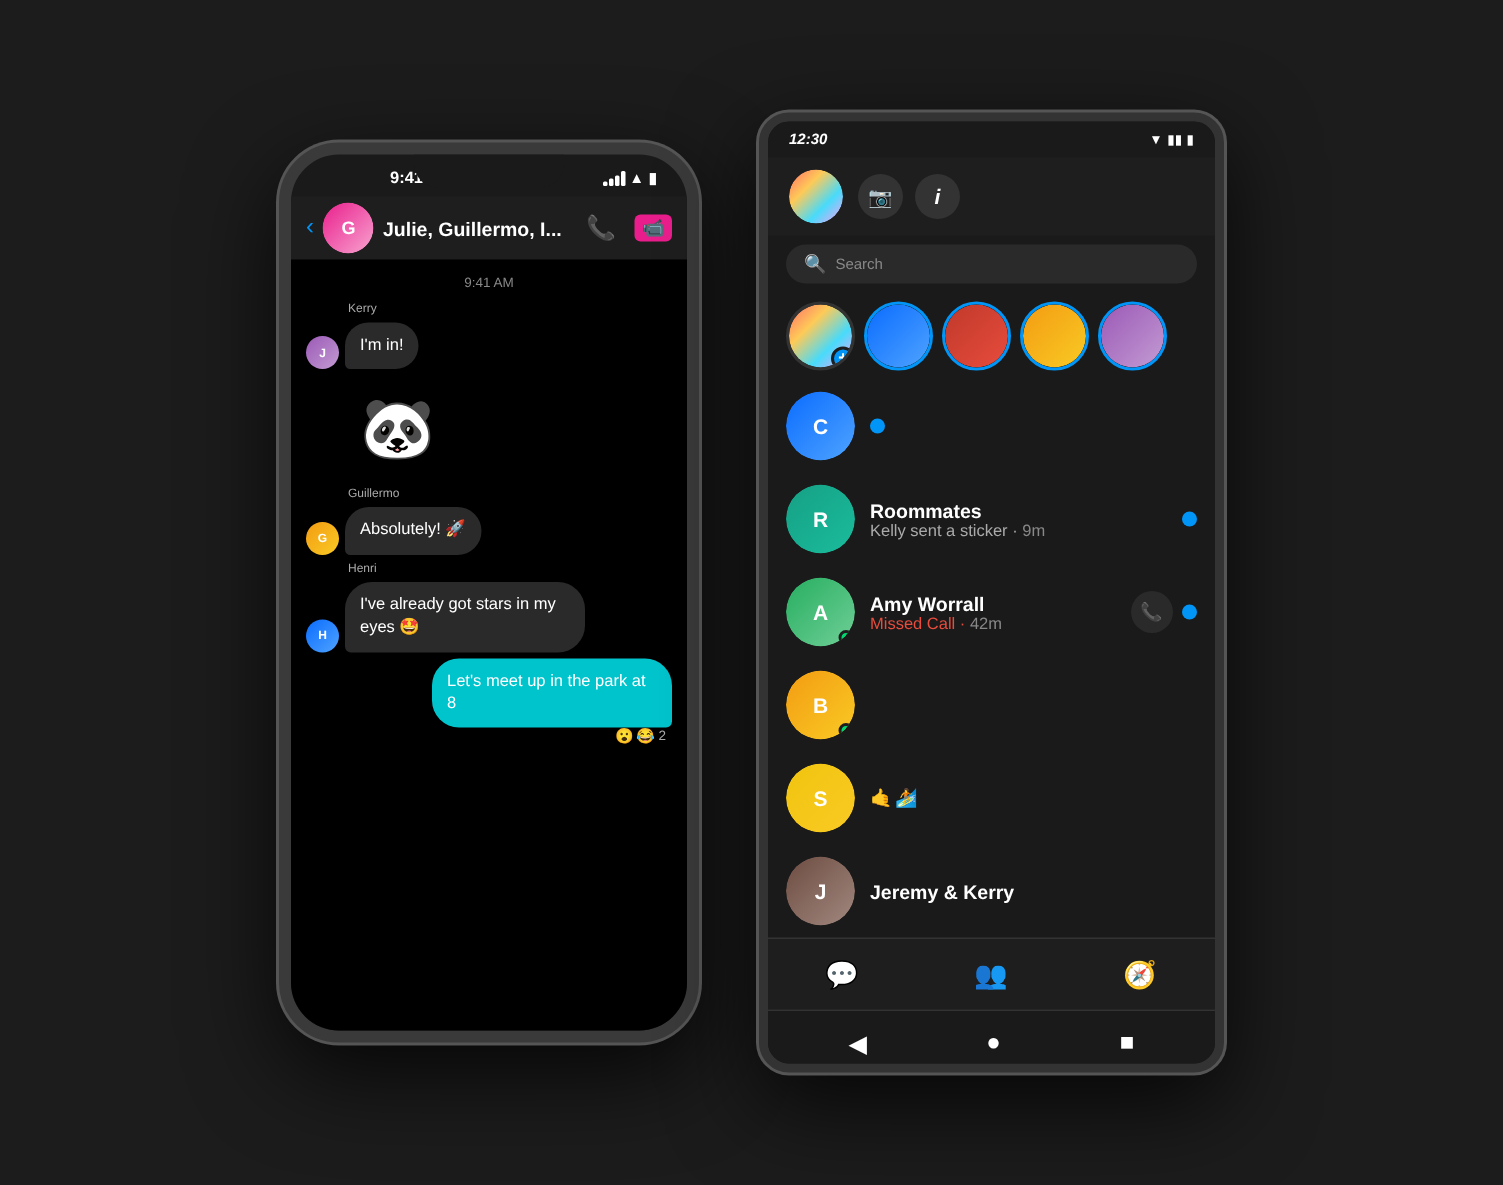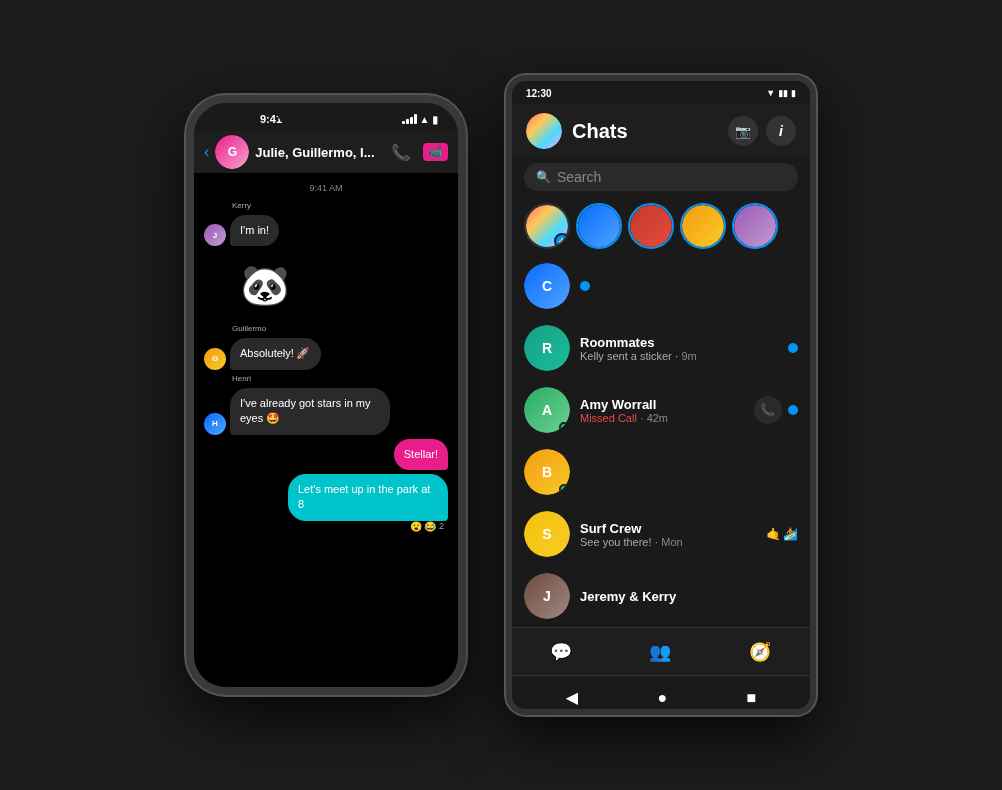--- a/index.html
+++ b/index.html
@@ -202,21 +202,21 @@
       box-shadow: 0 0 0 2px #555, 0 20px 60px rgba(0,0,0,0.8);
     }
     .android-status-bar {
       background: #1a1a1a;
       display: flex;
       justify-content: space-between;
       align-items: center;
       padding: 4px 14px;
       height: 24px;
     }
-    .android-time { color: white; font-size: 10px; font-weight: 600; }
+    .android-time { color: white; font-size: 10px; font-weight: 600; font-style: italic; }
     .android-icons { display: flex; gap: 3px; align-items: center; color: white; font-size: 9px; }
     .android-header {
       background: #1e1e1e;
       display: flex;
       align-items: center;
       padding: 8px 14px;
       gap: 10px;
     }
     .android-header-title {
       color: white;
@@ -236,21 +236,21 @@
     .android-search {
       background: #2a2a2a;
       margin: 6px 12px;
       border-radius: 20px;
       display: flex;
       align-items: center;
       padding: 6px 12px;
       gap: 6px;
     }
     .search-icon-a { color: #888; font-size: 12px; }
-    .search-text { color: #888; font-size: 14px; }
+    .search-text { color: #888; font-size: 10px; }
 
     .stories-row {
       display: flex;
       gap: 6px;
       padding: 6px 12px;
       overflow: hidden;
     }
     .story-avatar {
       width: 46px; height: 46px;
       border-radius: 50%;
@@ -428,23 +428,20 @@
         <div class="msg-avatar-small avatar-circle av-orange" style="width:22px;height:22px;border-radius:50%;font-size:8px;flex-shrink:0;display:flex;align-items:center;justify-content:center;color:white;">G</div>
         <div class="bubble gray">Absolutely! 🚀</div>
       </div>
 
       <div class="msg-sender-name">Henri</div>
       <div class="msg-row left">
         <div class="msg-avatar-small avatar-circle av-blue" style="width:22px;height:22px;border-radius:50%;font-size:8px;flex-shrink:0;display:flex;align-items:center;justify-content:center;color:white;">H</div>
         <div class="bubble gray">I've already got stars in my eyes 🤩</div>
       </div>
 
-      <div class="msg-row right">
-        <div class="bubble pink">Stellar!</div>
-      </div>
 
       <div class="msg-row right">
         <div class="bubble cyan">Let's meet up in the park at 8</div>
       </div>
       <div class="reactions-row">
         <span>😮</span>
         <span>😂</span>
         <span style="color:#aaa;font-size:9px;">2</span>
       </div>
     </div>
@@ -474,21 +471,20 @@
         <span>▼</span>
         <span>▮▮</span>
         <span>▮</span>
       </div>
     </div>
 
     <div class="android-header">
       <div class="chat-avatar" style="width:36px;height:36px;">
         <div class="avatar-circle av-multicolor" style="width:36px;height:36px;font-size:0px;"></div>
       </div>
-      <span class="android-header-title">Chats</span>
       <div class="android-header-icons">
         <div class="header-icon-circle">
           <span>📷</span>
         </div>
         <div class="header-icon-circle">
           <span style="font-style:italic;font-weight:bold;font-size:14px;">i</span>
         </div>
       </div>
     </div>
 
@@ -558,24 +554,20 @@
       <div class="chat-item">
         <div class="chat-item-avatar" style="position:relative;">
           <div class="avatar-circle av-orange" style="width:100%;height:100%;font-size:14px;color:white;display:flex;align-items:center;justify-content:center;">B</div>
           <div class="online-dot"></div>
         </div>
       </div>
 
       <div class="chat-item">
         <div class="chat-item-avatar">
           <div class="avatar-circle av-yellow" style="width:100%;height:100%;font-size:14px;color:white;display:flex;align-items:center;justify-content:center;">S</div>
-        </div>
-        <div class="chat-item-info">
-          <div class="chat-item-name">Surf Crew</div>
-          <div class="chat-item-preview">See you there! · <span style="color:#888;">Mon</span></div>
         </div>
         <div class="chat-item-meta">
           <div class="emoji-reaction-row">
             <span>🤙</span>
             <span>🏄</span>
           </div>
         </div>
       </div>
 
       <div class="chat-item">

